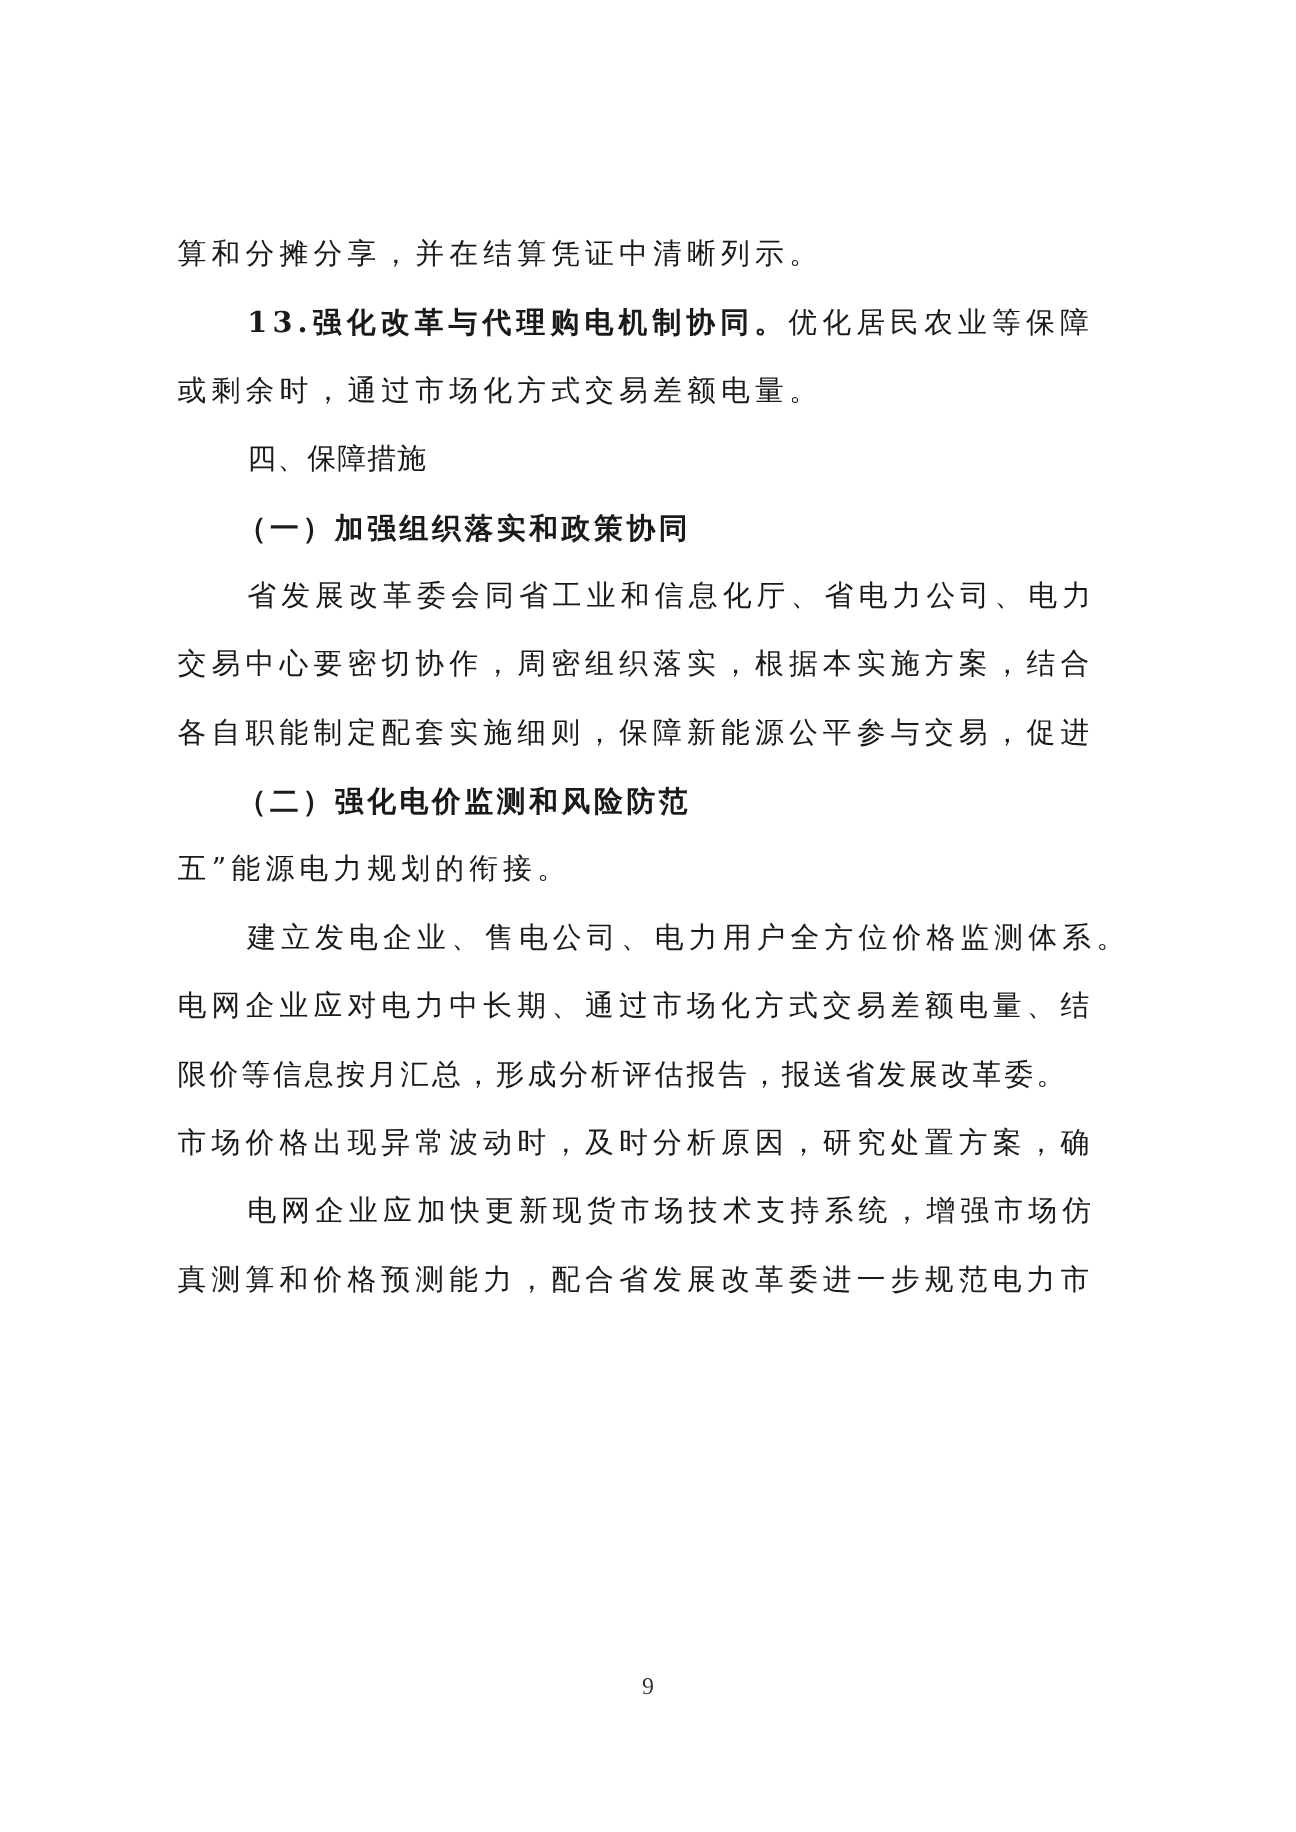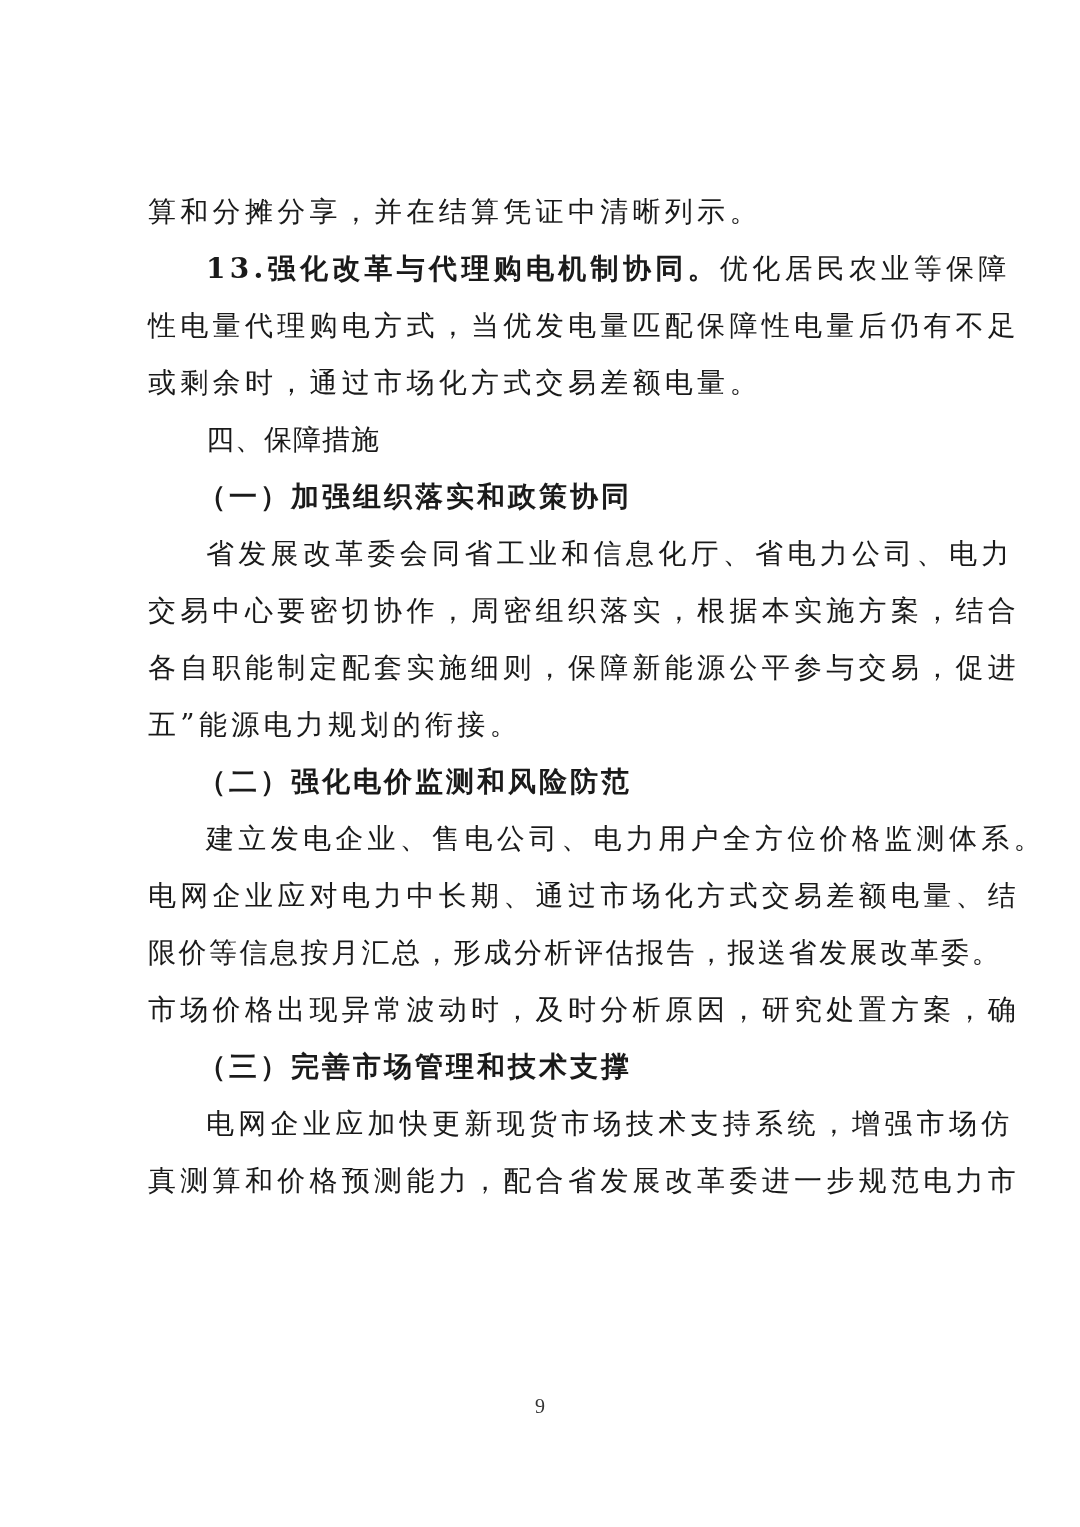--- a/index.html
+++ b/index.html
@@ -17,21 +17,21 @@
     }
     .page {
       position: absolute;
       left: 148px;
       top: 183px;
       width: 778px;
     }
     .line {
       height: 57px;
       line-height: 57px;
-      font-size: 28px;
+      font-size: 24px;
       letter-spacing: 4.3px;
       white-space: nowrap;
       overflow: visible;
     }
     .indent {
       padding-left: 58px;
     }
     .bold {
       font-weight: bold;
       text-align: center;
@@ -54,31 +54,29 @@
       font-size: 20px;
       color: #333;
     }
   </style>
 </head>
 <body>
 
 <div class="page">
   <div class="line">算和分摊分享，并在结算凭证中清晰列示。</div>
   <div class="line indent"><span class="bold">13.强化改革与代理购电机制协同。</span><span>优化居民农业等保障</span></div>
-  <div class="line">性电量代理购电方式，当优发电量匹配保障性电量后仍有不足</div>
   <div class="line">或剩余时，通过市场化方式交易差额电量。</div>
   <div class="line indent h1">四、保障措施</div>
   <div class="line indent h2" style="padding-left:50px">（一）加强组织落实和政策协同</div>
   <div class="line indent">省发展改革委会同省工业和信息化厅、省电力公司、电力</div>
   <div class="line">交易中心要密切协作，周密组织落实，根据本实施方案，结合</div>
   <div class="line">各自职能制定配套实施细则，保障新能源公平参与交易，促进</div>
+  <div class="line indent h2" style="padding-left:50px">（二）强化电价监测和风险防范</div>
   <div class="line">五”能源电力规划的衔接。</div>
-  <div class="line indent h2" style="padding-left:50px">（二）强化电价监测和风险防范</div>
   <div class="line indent">建立发电企业、售电公司、电力用户全方位价格监测体系。</div>
   <div class="line">电网企业应对电力中长期、通过市场化方式交易差额电量、结</div>
   <div class="line" style="letter-spacing:2.5px">限价等信息按月汇总，形成分析评估报告，报送省发展改革委。</div>
   <div class="line">市场价格出现异常波动时，及时分析原因，研究处置方案，确</div>
-  <div class="line indent h2" style="padding-left:50px">（三）完善市场管理和技术支撑</div>
   <div class="line indent">电网企业应加快更新现货市场技术支持系统，增强市场仿</div>
   <div class="line">真测算和价格预测能力，配合省发展改革委进一步规范电力市</div>
 </div>
 
 <div class="page-number">9</div>
 
 </body></html>

